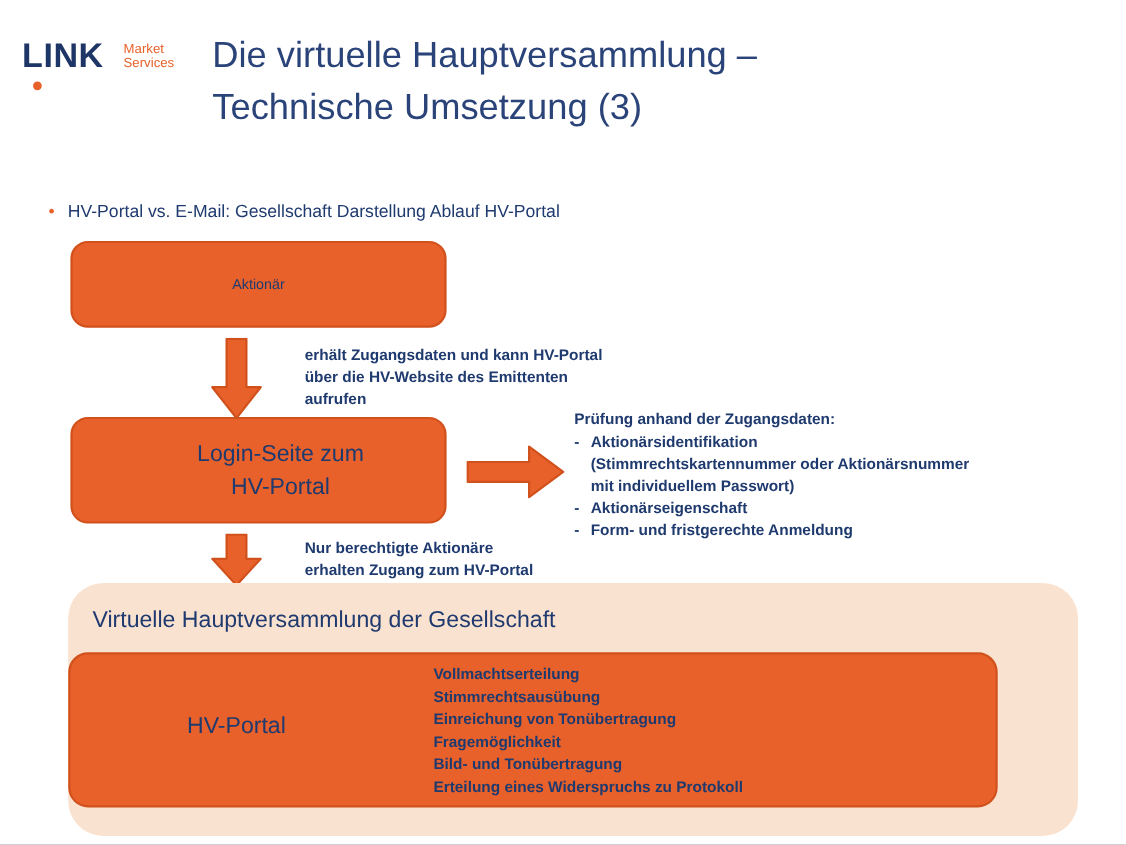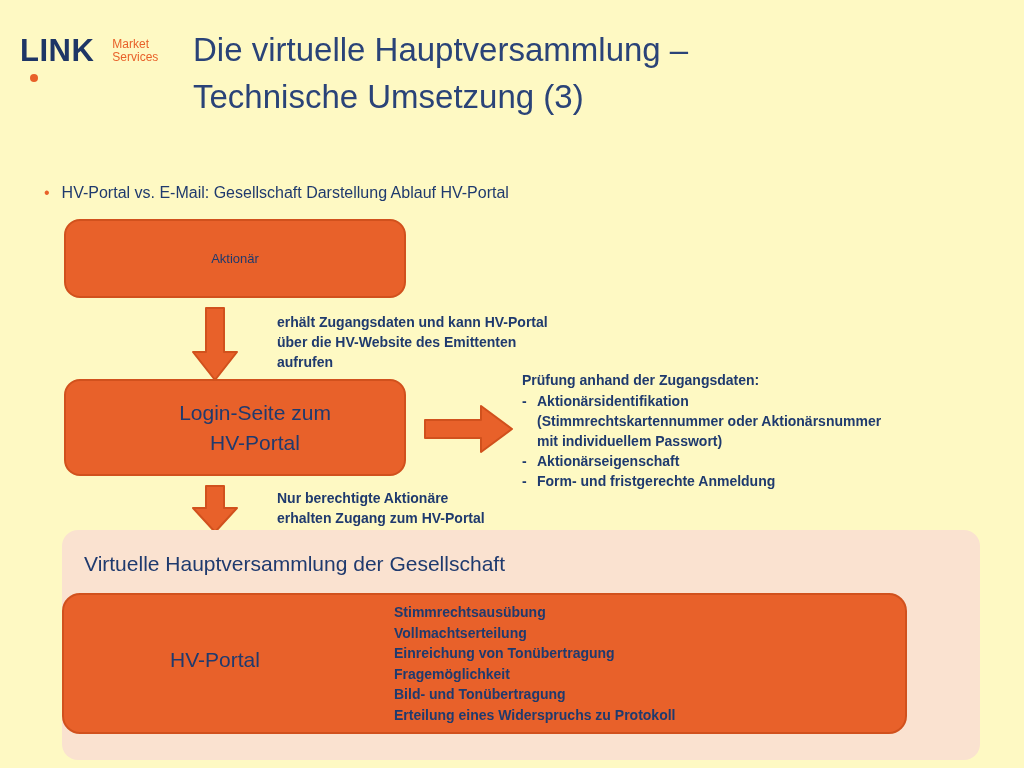--- a/index.html
+++ b/index.html
@@ -1,17 +1,17 @@
 <!DOCTYPE html>
 <html><head>
 <meta charset="utf-8">
 <style>
   html,body{margin:0;padding:0;background:#888;}
   .stage{
-    position:relative;width:1024px;height:768px;background:#fef9c3;
+    position:relative;width:1024px;height:768px;background:#ffffff;
     font-family:"Liberation Sans", sans-serif;overflow:hidden;margin:0 auto;
   }
   
   .logo{position:absolute;left:20px;top:36px;display:flex;align-items:flex-start;}
   .logo-word{font-size:31px;font-weight:700;letter-spacing:.5px;color:#1E3666;line-height:30px;}
   .logo-dot{position:absolute;left:10px;top:38px;width:8px;height:8px;border-radius:50%;background:#E8612A;}
   .logo-sub{margin-left:18px;margin-top:2px;display:flex;flex-direction:column;color:#E8612A;font-size:12px;line-height:13px;}
   .title{position:absolute;left:193px;top:26px;color:#2A4378;font-size:33px;line-height:47px;font-weight:400;}
   
   .bullet-row{position:absolute;left:44px;top:183px;display:flex;align-items:flex-start;}
@@ -31,21 +31,21 @@
   .note{position:absolute;color:#1F3A6E;font-size:14px;font-weight:700;line-height:20px;white-space:pre-line;}
   .note1{left:277px;top:312px;width:360px;}
   .note2{left:277px;top:488px;width:360px;}
   
   .pruefung{position:absolute;left:522px;top:370px;width:452px;color:#1F3A6E;font-size:14px;font-weight:700;line-height:20px;}
   .pruefung-heading{margin-bottom:1px;}
   .p-item{display:flex;}
   .p-dash{width:15px;flex:0 0 15px;}
   .p-text{flex:1;white-space:pre-line;}
   
-  .peach{position:absolute;left:62px;top:530px;width:918px;height:230px;background:#FAE2D0;border-radius:16px;}
+  .peach{position:absolute;left:62px;top:530px;width:918px;height:230px;background:#FAE2D0;border-radius:32px;}
   .peach-title{position:absolute;left:22px;top:22px;color:#1F3A6E;font-size:21px;}
   .hv-box{
     position:absolute;left:0;top:63px;width:845px;height:141px;background:#E8612A;
     border:2px solid #D1511D;border-radius:18px;box-sizing:border-box;
   }
   .hv-label{position:absolute;left:106px;top:53px;color:#1F3A6E;font-size:21px;}
   .hv-list{position:absolute;left:330px;top:7px;color:#1F3A6E;font-size:14px;font-weight:700;line-height:20.5px;}
 </style>
 </head>
 <body>
@@ -125,22 +125,22 @@
 
   <div class="note note2">Nur berechtigte Aktionäre
 erhalten Zugang zum HV-Portal</div>
 
   <div class="peach">
     <div class="peach-title">Virtuelle Hauptversammlung der Gesellschaft</div>
 
     <div class="hv-box">
       <span class="hv-label">HV-Portal</span>
       <div class="hv-list">
+        <div>Vollmachtserteilung</div>
         <div>Stimmrechtsausübung</div>
-        <div>Vollmachtserteilung</div>
         <div>Einreichung von Tonübertragung</div>
         <div>Fragemöglichkeit</div>
         <div>Bild- und Tonübertragung</div>
         <div>Erteilung eines Widerspruchs zu Protokoll</div>
       </div>
     </div>
   </div>
 
 </div>
 

